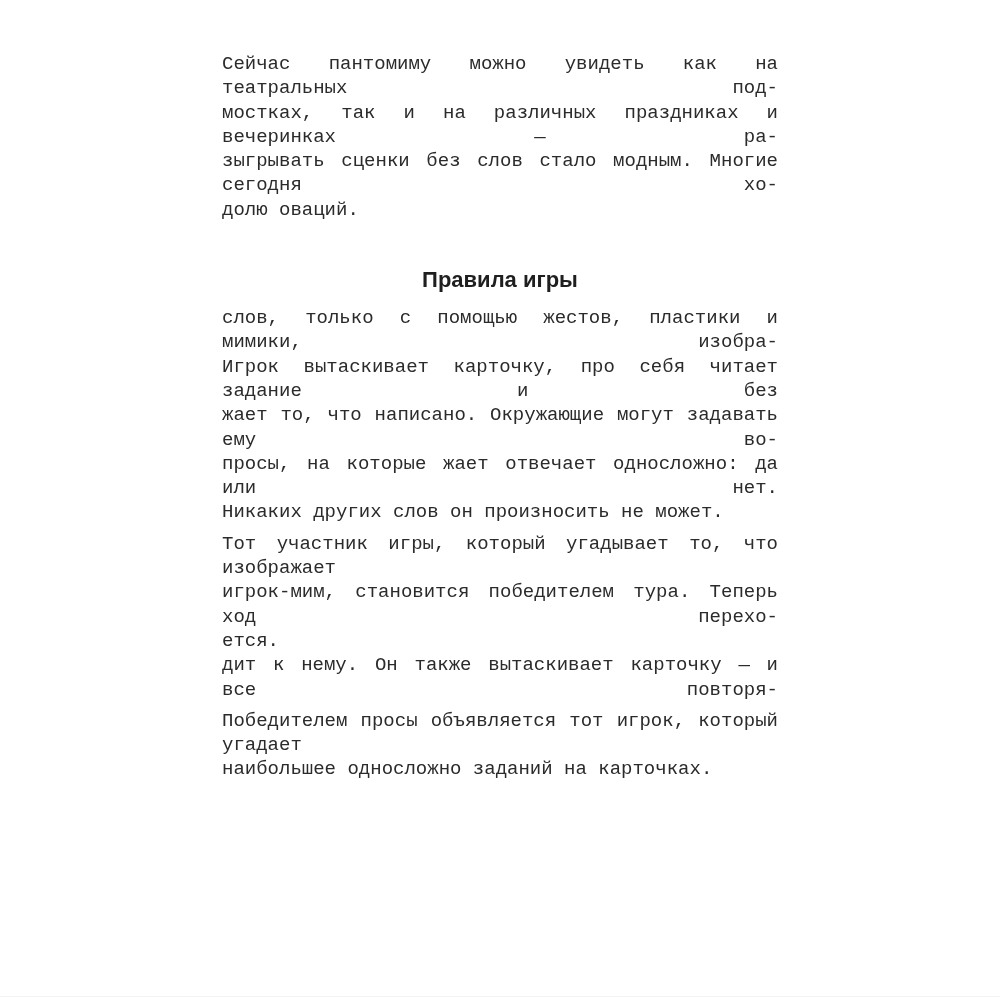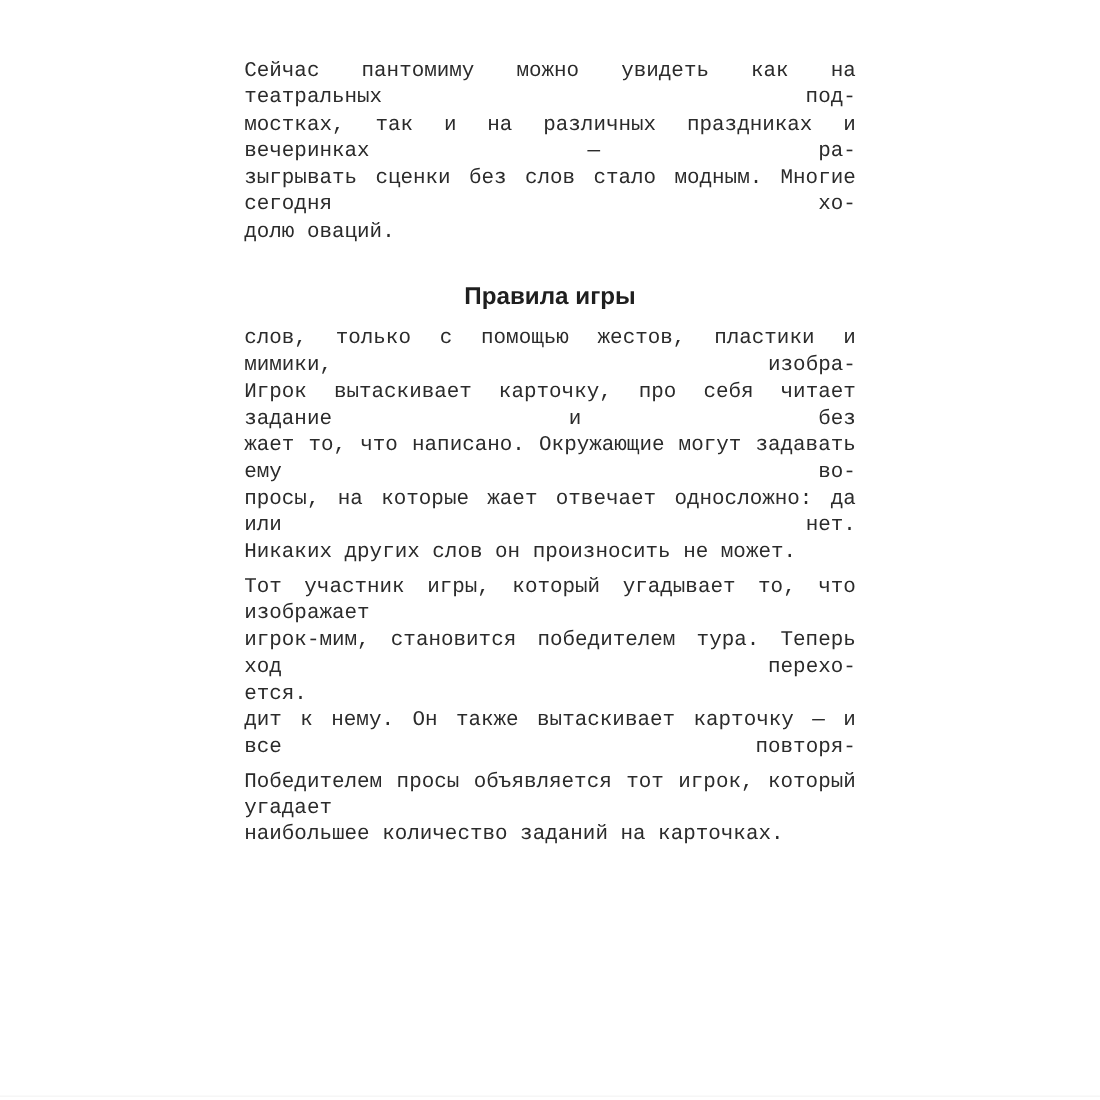--- a/index.html
+++ b/index.html
@@ -38,21 +38,21 @@
     text-align: center;
     text-align-last: left;
   }
   .heading {
     font-family: "Liberation Sans", sans-serif;
     font-weight: bold;
     font-size: 22px;
     line-height: 26px;
     text-align: center;
     color: #1f1f1f;
-    margin: 34px 0 13px 0;
+    margin: 45px 0 13px 0;
   }
   .page-bottom-edge {
     position: absolute;
     left: 0;
     bottom: 3px;
     width: 1000px;
     height: 1px;
     background: #f3f3f3;
   }
 </style>
@@ -82,19 +82,19 @@
 
     <div class="para">
       <div class="ln">Тот участник игры, который угадывает то, что изображает</div>
       <div class="ln">игрок-мим, становится победителем тура. Теперь ход перехо-</div>
       <div class="ln last">ется.</div>
       <div class="ln">дит к нему. Он также вытаскивает карточку — и все повторя-</div>
     </div>
 
     <div class="para">
       <div class="ln">Победителем просы объявляется тот игрок, который угадает</div>
-      <div class="ln last">наибольшее количество заданий на карточках.</div>
+      <div class="ln last">наибольшее односложно заданий на карточках.</div>
     </div>
 
   </div>
 
   <div class="page-bottom-edge"></div>
 </div>
 
 </body></html>

